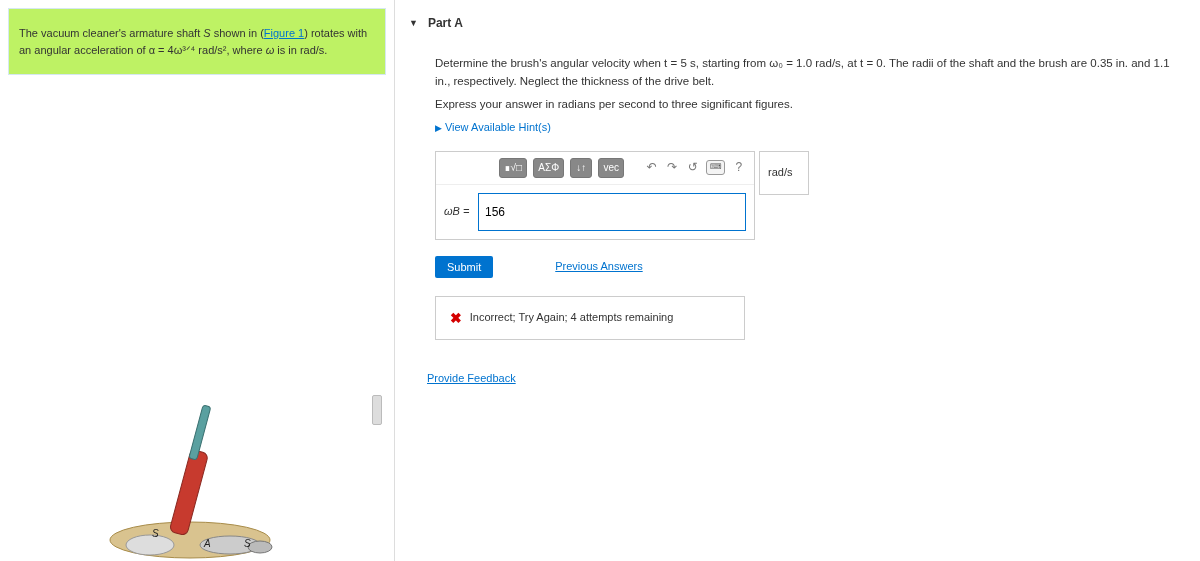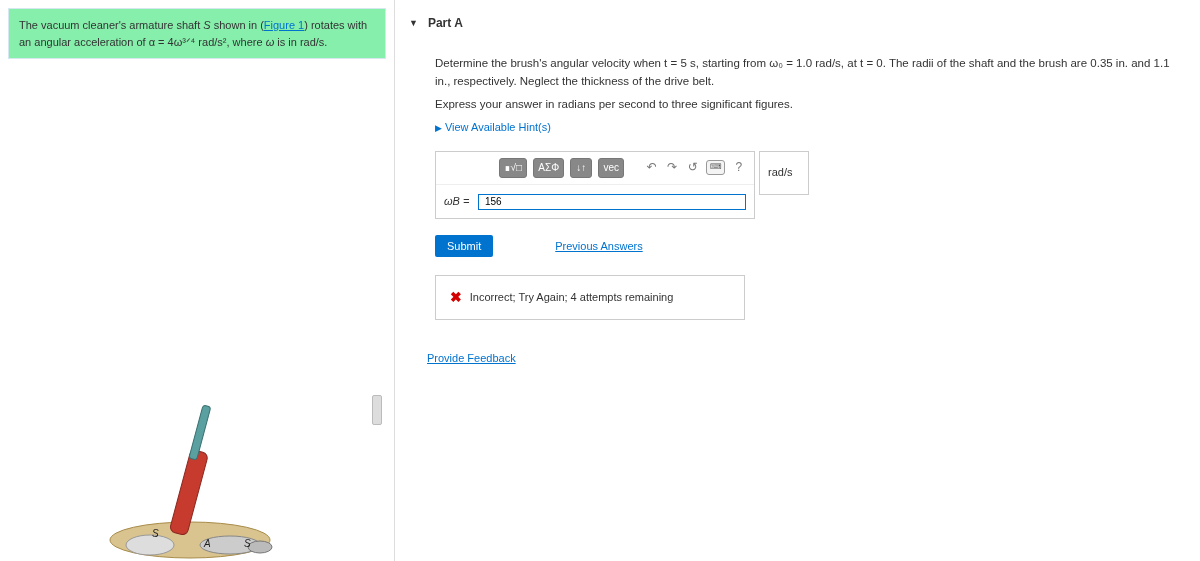--- a/index.html
+++ b/index.html
@@ -13,23 +13,23 @@
     position: relative;
   }
   .left-col {
     position: absolute;
     left: 0; top: 0;
     width: 395px;
     height: 561px;
     border-right: 1px solid #ddd;
   }
   .problem-box {
-    background: #86efac;
+    background: #bef264;
     border: 1px solid #d5e8f0;
-    padding: 8px 10px;
+    padding: 16px 10px;
     margin: 8px;
     font-size: 11px;
     line-height: 1.5;
     color: #333;
   }
   .problem-box a { color: #0073cf; text-decoration: underline; }
   .figure-header {
     position: absolute;
     top: 365px; left: 0; right: 0;
     padding: 6px 10px;
@@ -141,22 +141,22 @@
     align-items: center;
     padding: 8px;
     gap: 6px;
     border-top: 1px solid #eee;
   }
   .input-row .prefix { font-style: italic; font-size: 11px; min-width:28px; }
   .input-row input {
     flex: 1;
     border: 1px solid #0073cf;
     padding: 3px 6px;
-    font-size: 10px;
-    height:16px;
+    font-size: 12px;
+    height:38px;
   }
   .units-box {
     border: 1px solid #ccc;
     padding: 6px 8px;
     font-size: 11px;
     height: 44px;
     display: flex;
     align-items: center;
     margin-top: 14px;
     margin-left: 4px;

